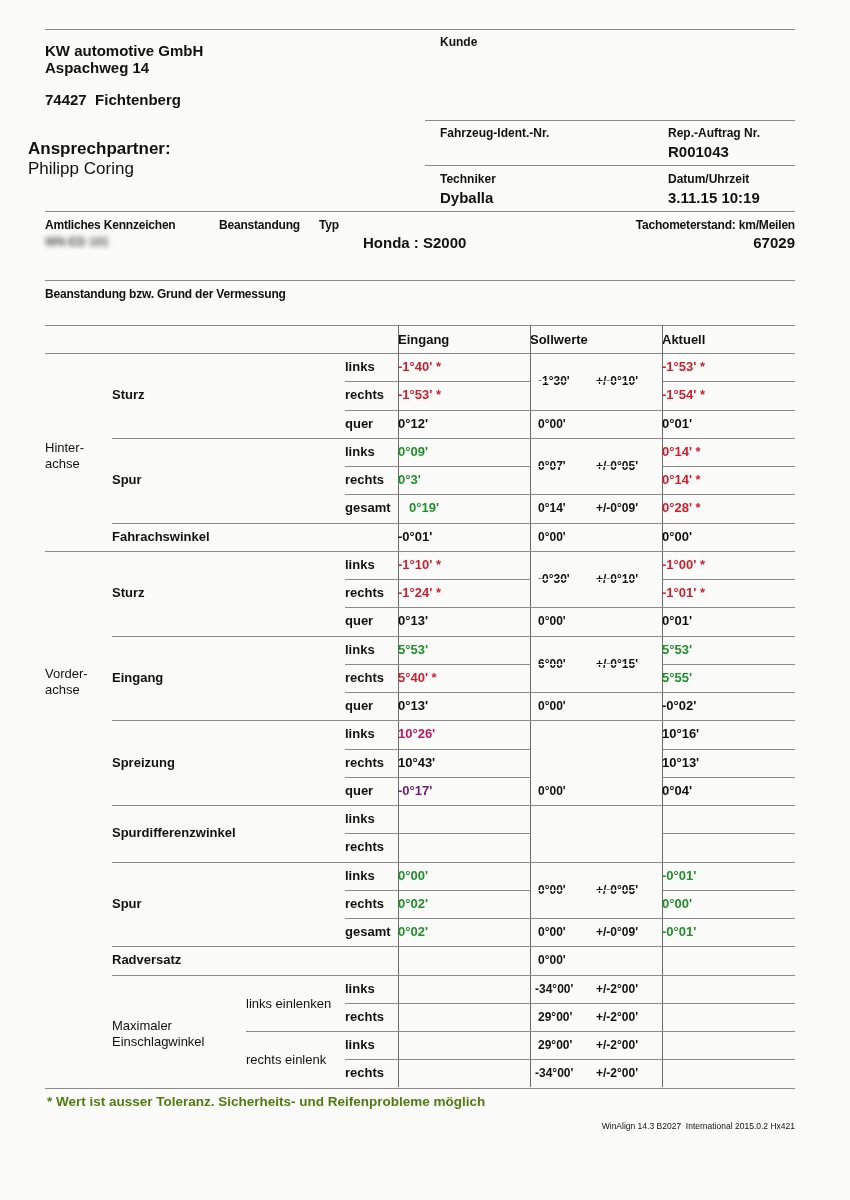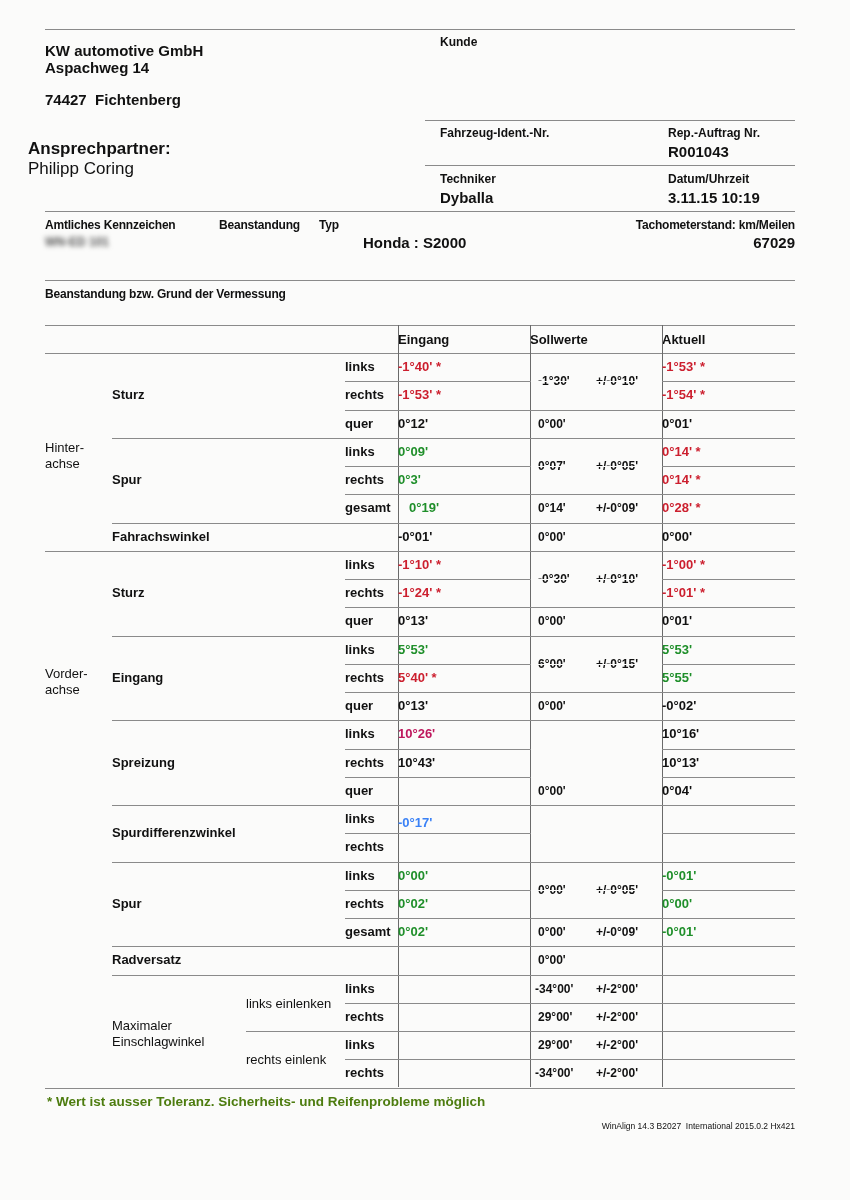--- a/index.html
+++ b/index.html
@@ -148,21 +148,21 @@
     <div class="sub" style="left:345px; top:692px;">quer</div>
     <div class="cell" style="left:398px; top:692px; width:132px; color:#111111;">0°13'</div>
     <div class="cell" style="left:662px; top:692px; width:133px; color:#111111;">-0°02'</div>
     <div class="sub" style="left:345px; top:720.25px;">links</div>
     <div class="cell" style="left:398px; top:720.25px; width:132px; color:#be185d;">10°26'</div>
     <div class="cell" style="left:662px; top:720.25px; width:133px; color:#111111;">10°16'</div>
     <div class="sub" style="left:345px; top:748.5px;">rechts</div>
     <div class="cell" style="left:398px; top:748.5px; width:132px; color:#111111;">10°43'</div>
     <div class="cell" style="left:662px; top:748.5px; width:133px; color:#111111;">10°13'</div>
     <div class="sub" style="left:345px; top:776.75px;">quer</div>
-    <div class="cell" style="left:398px; top:776.75px; width:132px; color:#3b82f6;margin-top:32px;">-0°17'</div>
+    <div class="cell" style="left:398px; top:776.75px; width:132px; color:#701a75;">-0°17'</div>
     <div class="cell" style="left:662px; top:776.75px; width:133px; color:#111111;">0°04'</div>
     <div class="sub" style="left:345px; top:805px;">links</div>
     <div class="sub" style="left:345px; top:833.25px;">rechts</div>
     <div class="sub" style="left:345px; top:861.5px;">links</div>
     <div class="cell" style="left:398px; top:861.5px; width:132px; color:#1f8f2a;">0°00'</div>
     <div class="cell" style="left:662px; top:861.5px; width:133px; color:#1f8f2a;">-0°01'</div>
     <div class="sub" style="left:345px; top:889.75px;">rechts</div>
     <div class="cell" style="left:398px; top:889.75px; width:132px; color:#1f8f2a;">0°02'</div>
     <div class="cell" style="left:662px; top:889.75px; width:133px; color:#1f8f2a;">0°00'</div>
     <div class="sub" style="left:345px; top:918px;">gesamt</div>

